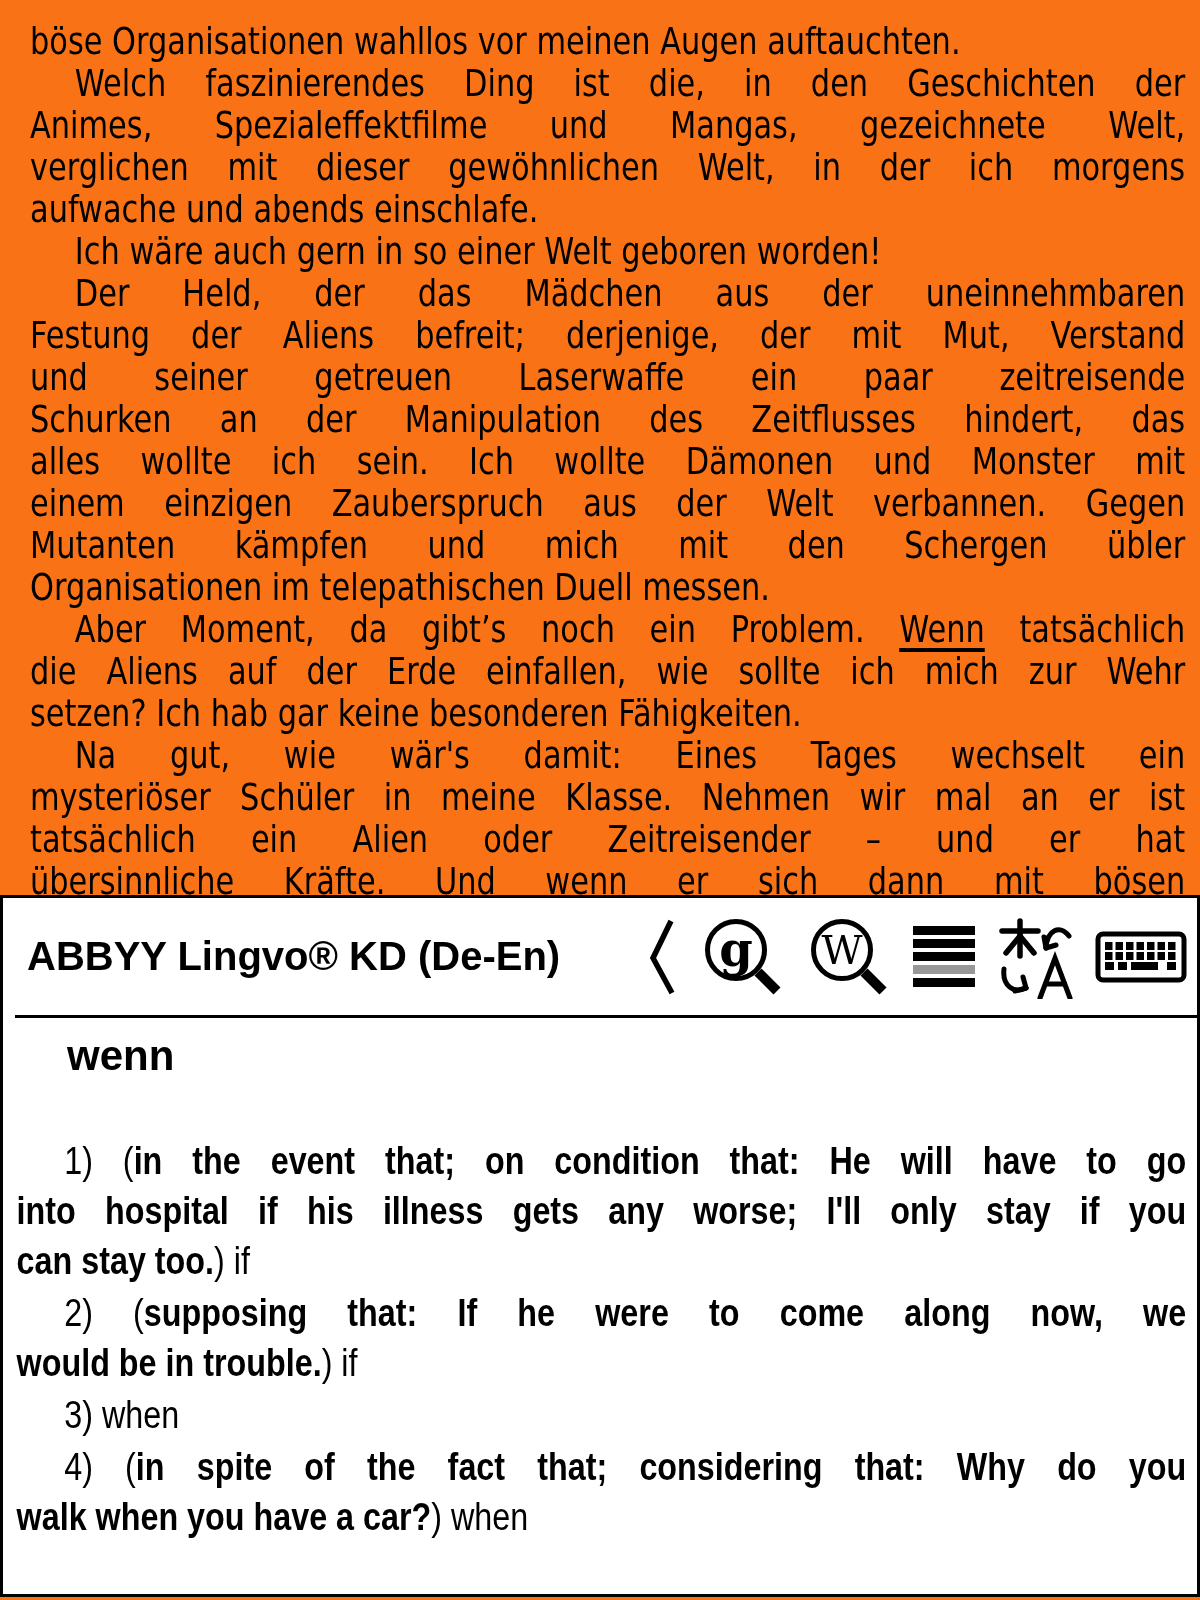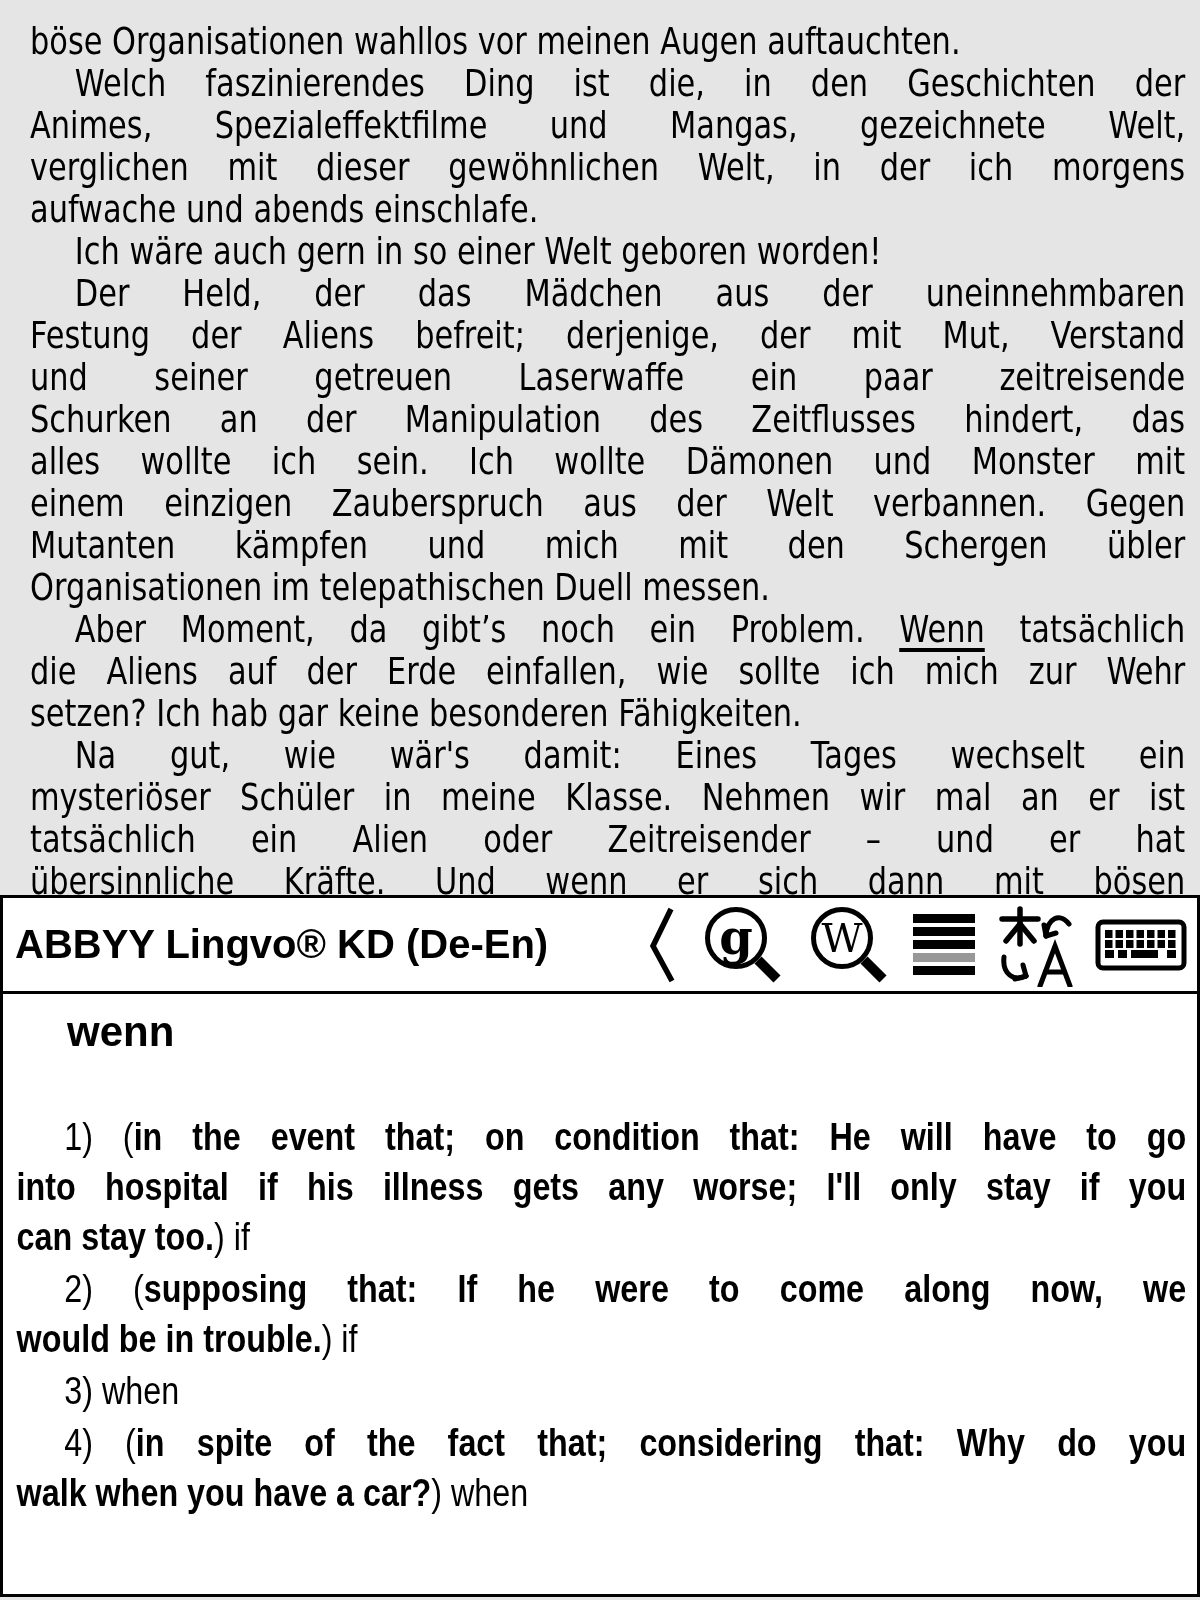--- a/index.html
+++ b/index.html
@@ -1,17 +1,17 @@
 <!DOCTYPE html>
 <html><head>
 <meta charset="utf-8">
 <style>
   html,body{margin:0;padding:0;background:#fff;}
   .screen{
-    position:relative;width:1200px;height:1600px;background:#e5e5e5;
+    position:relative;width:1200px;height:1600px;background:#f97316;
     overflow:hidden;color:#000;
   }
   
   .book{
     position:absolute;top:20px;left:30px;width:1444px;
     transform:scaleX(0.80);transform-origin:0 0;
     font-family:"DejaVu Sans",sans-serif;font-size:38px;line-height:42px;
     z-index:1;
   }
   .bline{height:42px;white-space:normal;}
@@ -21,22 +21,22 @@
     text-decoration:underline;
     text-decoration-thickness:4px;
     text-underline-offset:6px;
   }
   
   .dict-panel{
     position:absolute;left:0;top:895px;width:1200px;height:702px;
     background:#fff;border:3px solid #000;box-sizing:border-box;z-index:5;
   }
   .dict-header{
-    height:96px;border-bottom:3px solid #000;box-sizing:border-box;
-    display:flex;align-items:center;padding:0 10px 0 12px;
+    height:120px;border-bottom:3px solid #000;box-sizing:border-box;
+    display:flex;align-items:center;padding:0 10px 0 12px;margin-left:12px;
   }
   .dict-title{
     font-family:"Liberation Sans",sans-serif;font-weight:700;font-size:40px;
     white-space:nowrap;
   }
   .toolbar{margin-left:auto;display:flex;align-items:center;gap:22px;}
   .tbtn{background:none;border:none;padding:0;margin:0;display:flex;align-items:center;cursor:pointer;}
   .dict-content{padding-top:14px;}
   .headword{
     font-family:"Liberation Sans",sans-serif;font-weight:700;font-size:42px;

